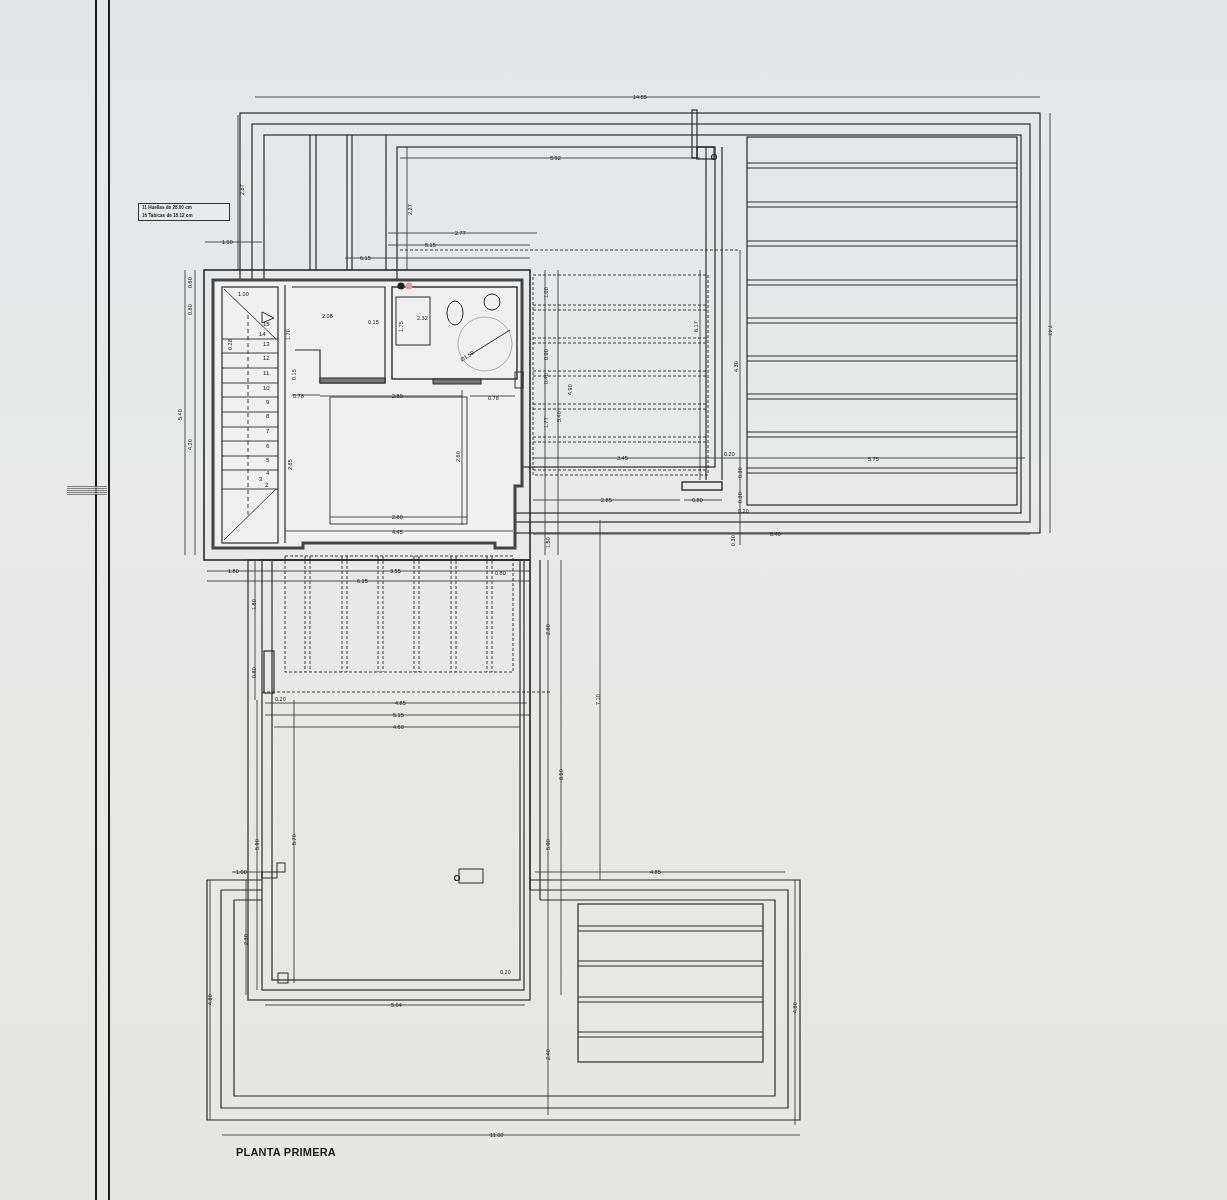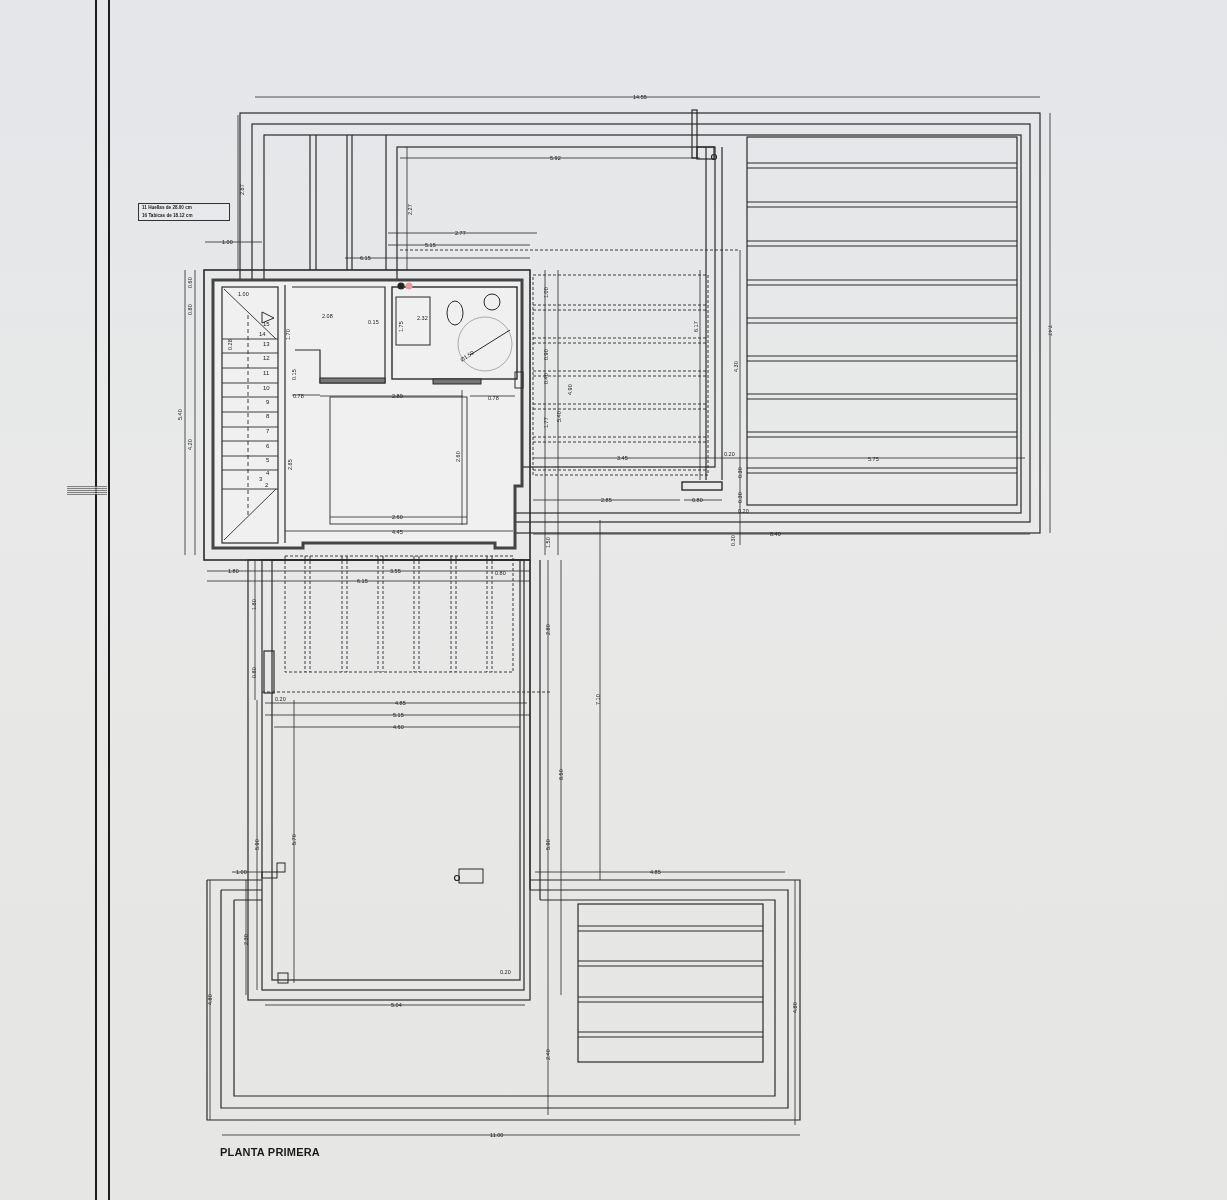--- a/index.html
+++ b/index.html
@@ -7,21 +7,21 @@
          font-family: "Liberation Sans", sans-serif; }
   #screen { position:absolute; left:0; top:0; width:1227px; height:1200px;
             background: linear-gradient(180deg, #e4e6ea 0%, #e8e9e8 40%, #e6e6e4 100%); }
   .frame-line { position:absolute; top:0; width:2px; height:1200px; background:#1b1b1b; }
   svg#plan { position:absolute; left:0; top:0; }
   svg#plan text { font-family: "Liberation Sans", sans-serif; fill:#222; }
   .dim { font-size:5.5px; }
   .title-block { position:absolute; left:138px; top:203px; width:92px; height:18px;
                  border:1px solid #333; background:#e8e9ec; font-size:4.6px; line-height:8px;
                  padding-left:3px; box-sizing:border-box; font-weight:bold; color:#222; }
-  .plan-title { position:absolute; left:220px; top:1146px; font-size:11px; font-weight:bold; color:#1a1a1a;
+  .plan-title { position:absolute; left:236px; top:1146px; font-size:11px; font-weight:bold; color:#1a1a1a;
                 letter-spacing:0.2px; }
   .left-marker { position:absolute; left:67px; top:486px; width:40px; height:9px;
                  background:repeating-linear-gradient(180deg,#555 0 1px,#ddd 1px 2px); opacity:.7; }
 </style>
 </head>
 <body>
 
 <div id="screen">
   <div class="frame-line" style="left:95px"></div>
   <div class="frame-line" style="left:108px"></div>

